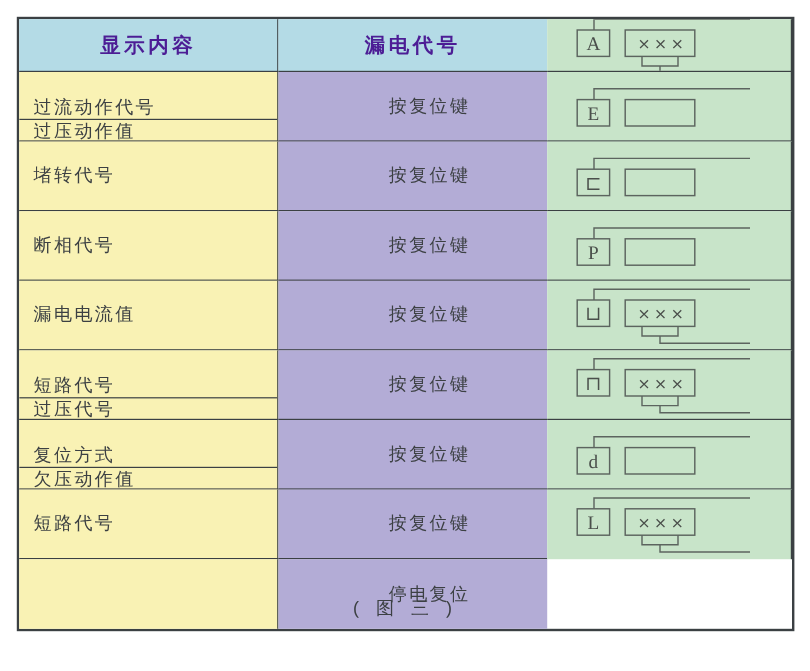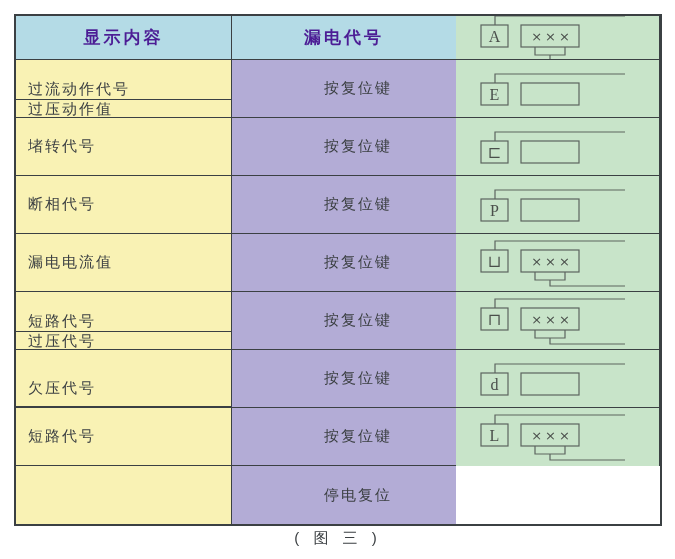--- a/index.html
+++ b/index.html
@@ -35,21 +35,21 @@
   }
 
   svg.diagram { display: block; }
   .diag-stroke { fill: none; stroke: #5c645f; stroke-width: 1.2; }
   .sym-text { font-family: "Liberation Serif", "DejaVu Serif", "DejaVu Sans", serif;
     font-size: 16px; fill: #4a4f4b; }
   .xxx-text { font-family: "DejaVu Sans", sans-serif; font-size: 13px; fill: #4a4f4b;
     letter-spacing: 3px; }
 
   .caption {
-    position: absolute; left: 14px; top: 529px; width: 648px;
+    position: absolute; left: 14px; top: 498px; width: 648px;
     text-align: center; font-size: 15px; color: #3c4043; letter-spacing: 5px;
   }
 </style>
 </head>
 <body>
 
 <div class="page">
   <div class="fault-table">
 
     <div class="cell hdr">显示内容</div>
@@ -133,21 +133,22 @@
       <svg class="diagram" width="170" height="54" viewBox="0 0 170 54">
         <polyline class="diag-stroke" points="22,14 22,5 152,5"></polyline>
         <rect class="diag-stroke" x="8" y="14" width="27" height="22"></rect>
         <text class="sym-text" x="21.5" y="31" text-anchor="middle">⊓</text>
         <rect class="diag-stroke" x="48" y="14" width="58" height="22"></rect>
         <text class="xxx-text" x="79" y="30" text-anchor="middle">×××</text>
         <path class="diag-stroke" d="M62,36 V44 H92 V36 M77,44 V50 H152"></path>
       </svg>
     </div>
     <div class="cell defs">
-      <div class="def-line split">欠压代号</div>
+      <div class="def-line split">复位方式</div>
+      <div class="def-line">欠压动作值</div>
     </div>
     <div class="cell reset last-col">按复位键</div>
 
     <div class="cell disp">
       <svg class="diagram" width="170" height="40" viewBox="0 0 170 40">
         <polyline class="diag-stroke" points="22,14 22,5 152,5"></polyline>
         <rect class="diag-stroke" x="8" y="14" width="27" height="22"></rect>
         <text class="sym-text" x="21.5" y="31" text-anchor="middle">d</text>
         <rect class="diag-stroke" x="48" y="14" width="58" height="22"></rect>
         <text class="xxx-text" x="79" y="30" text-anchor="middle"></text>

